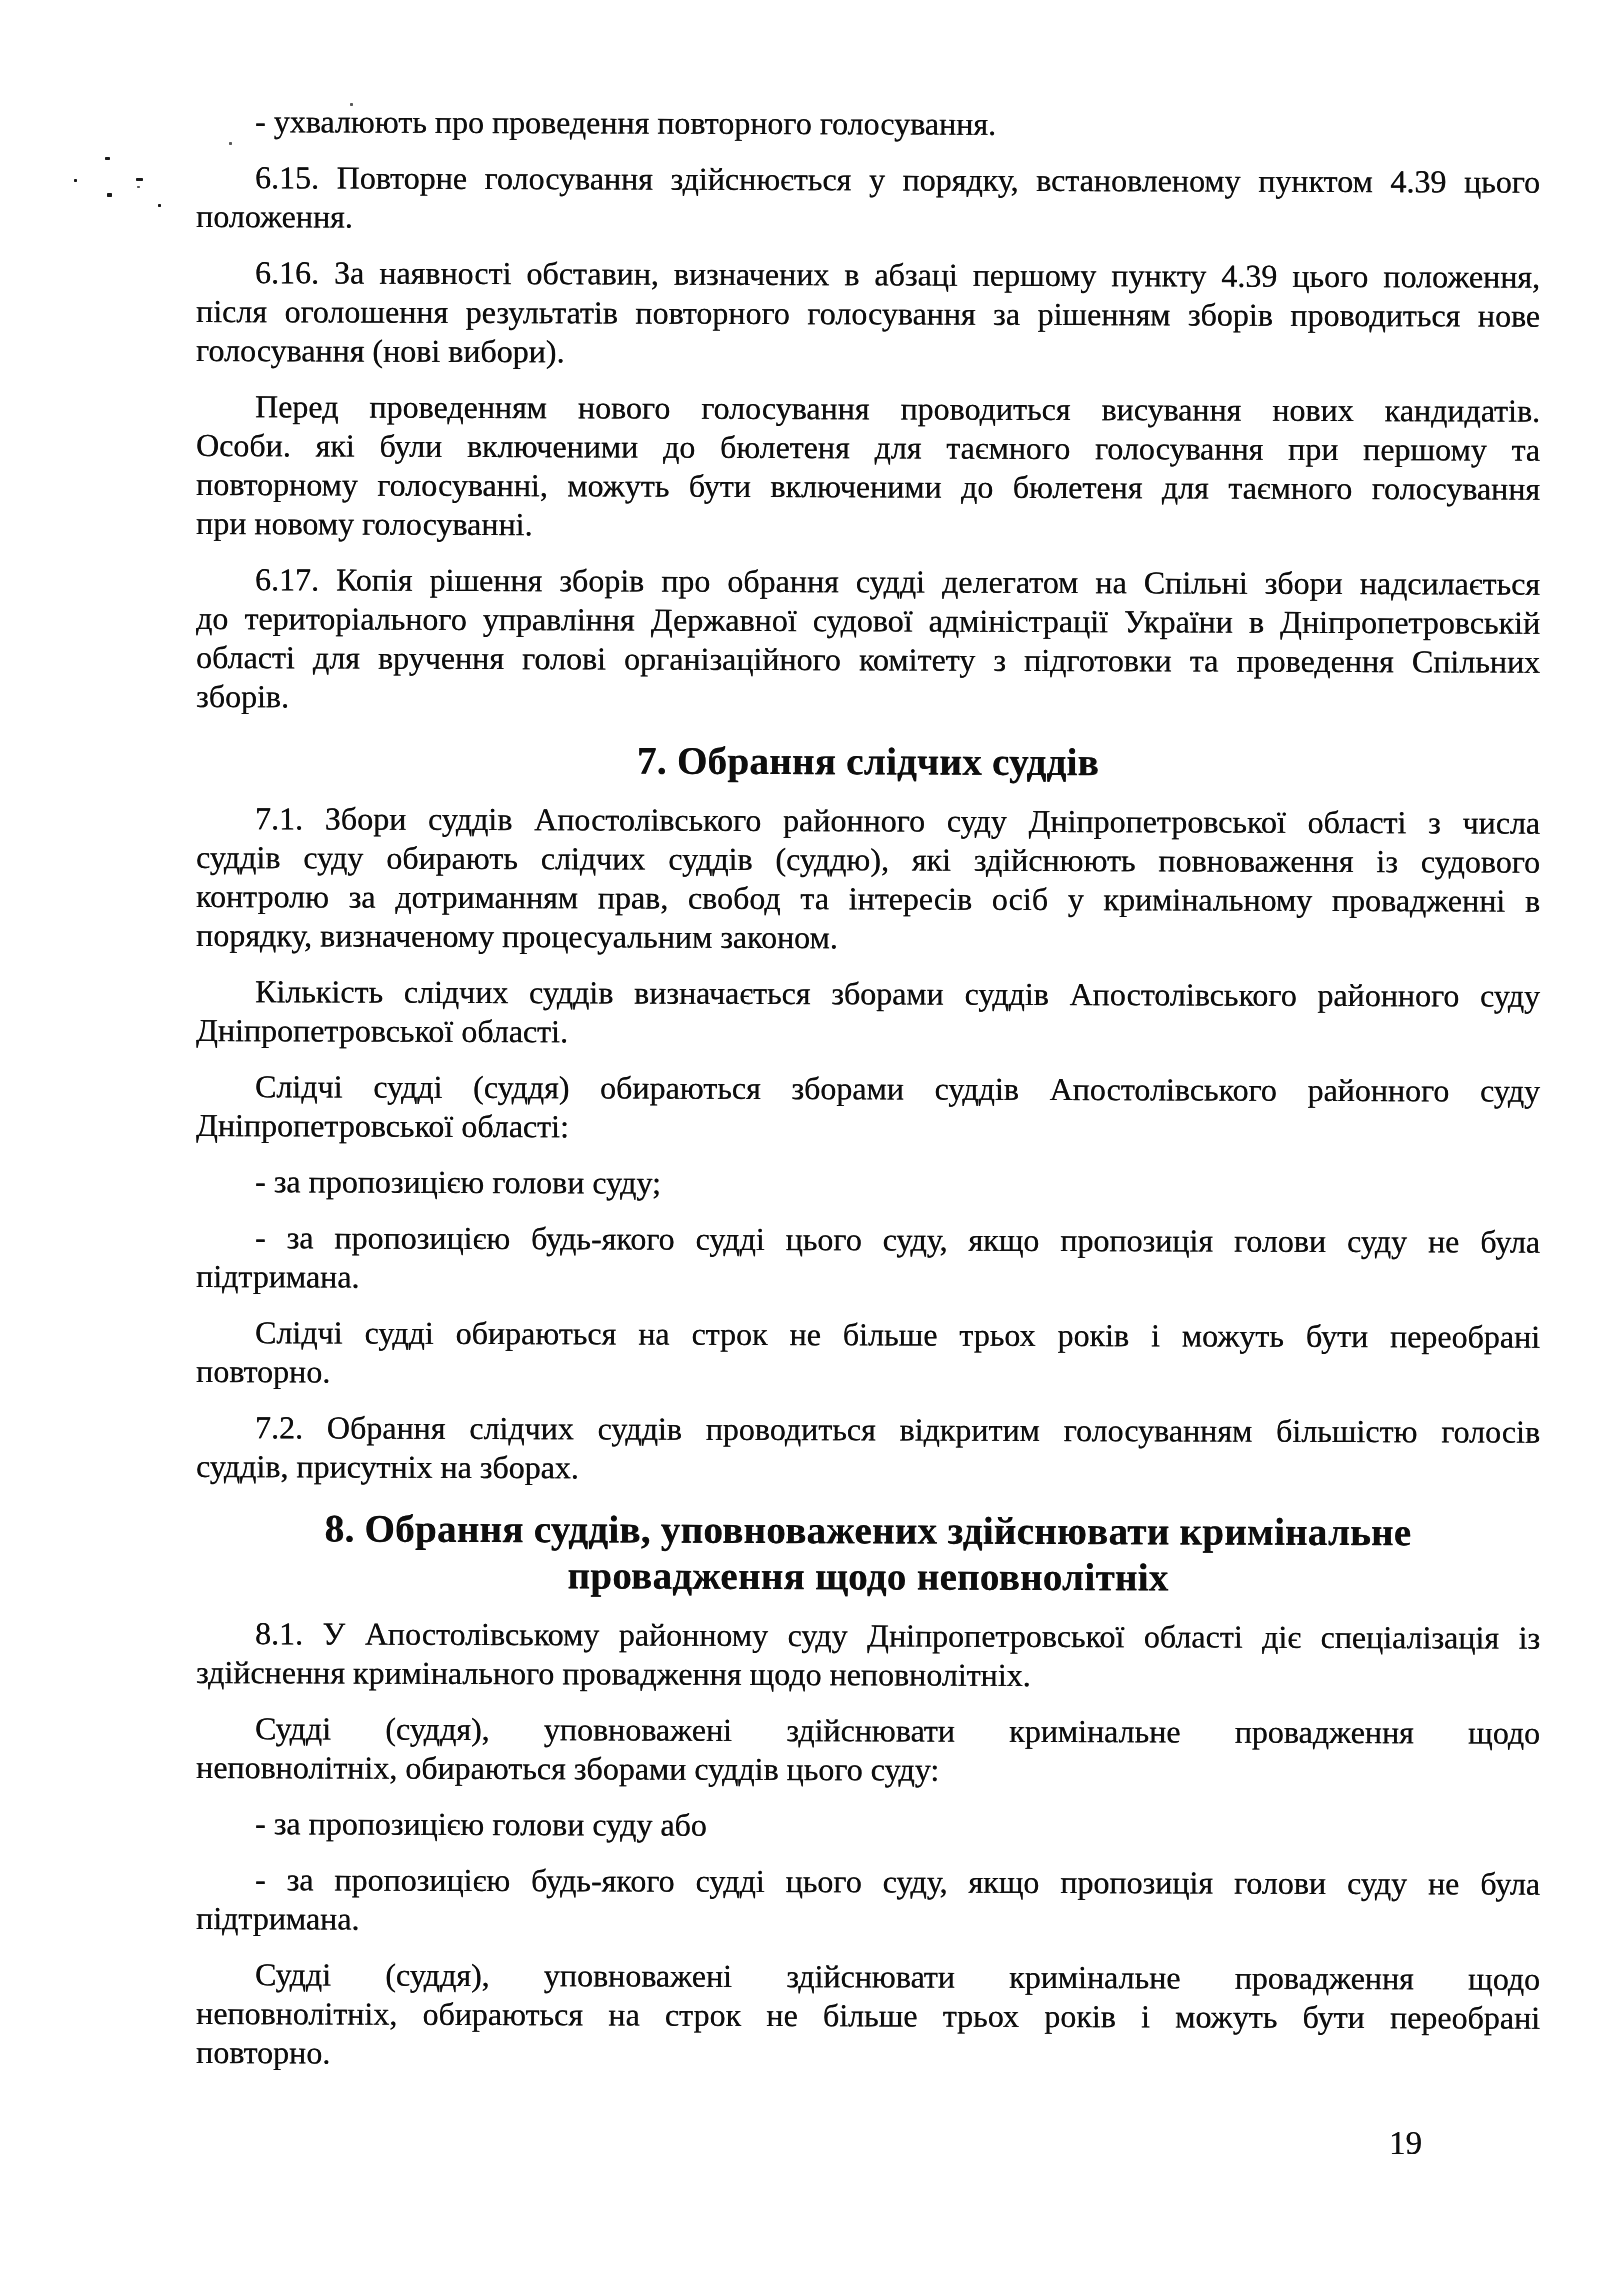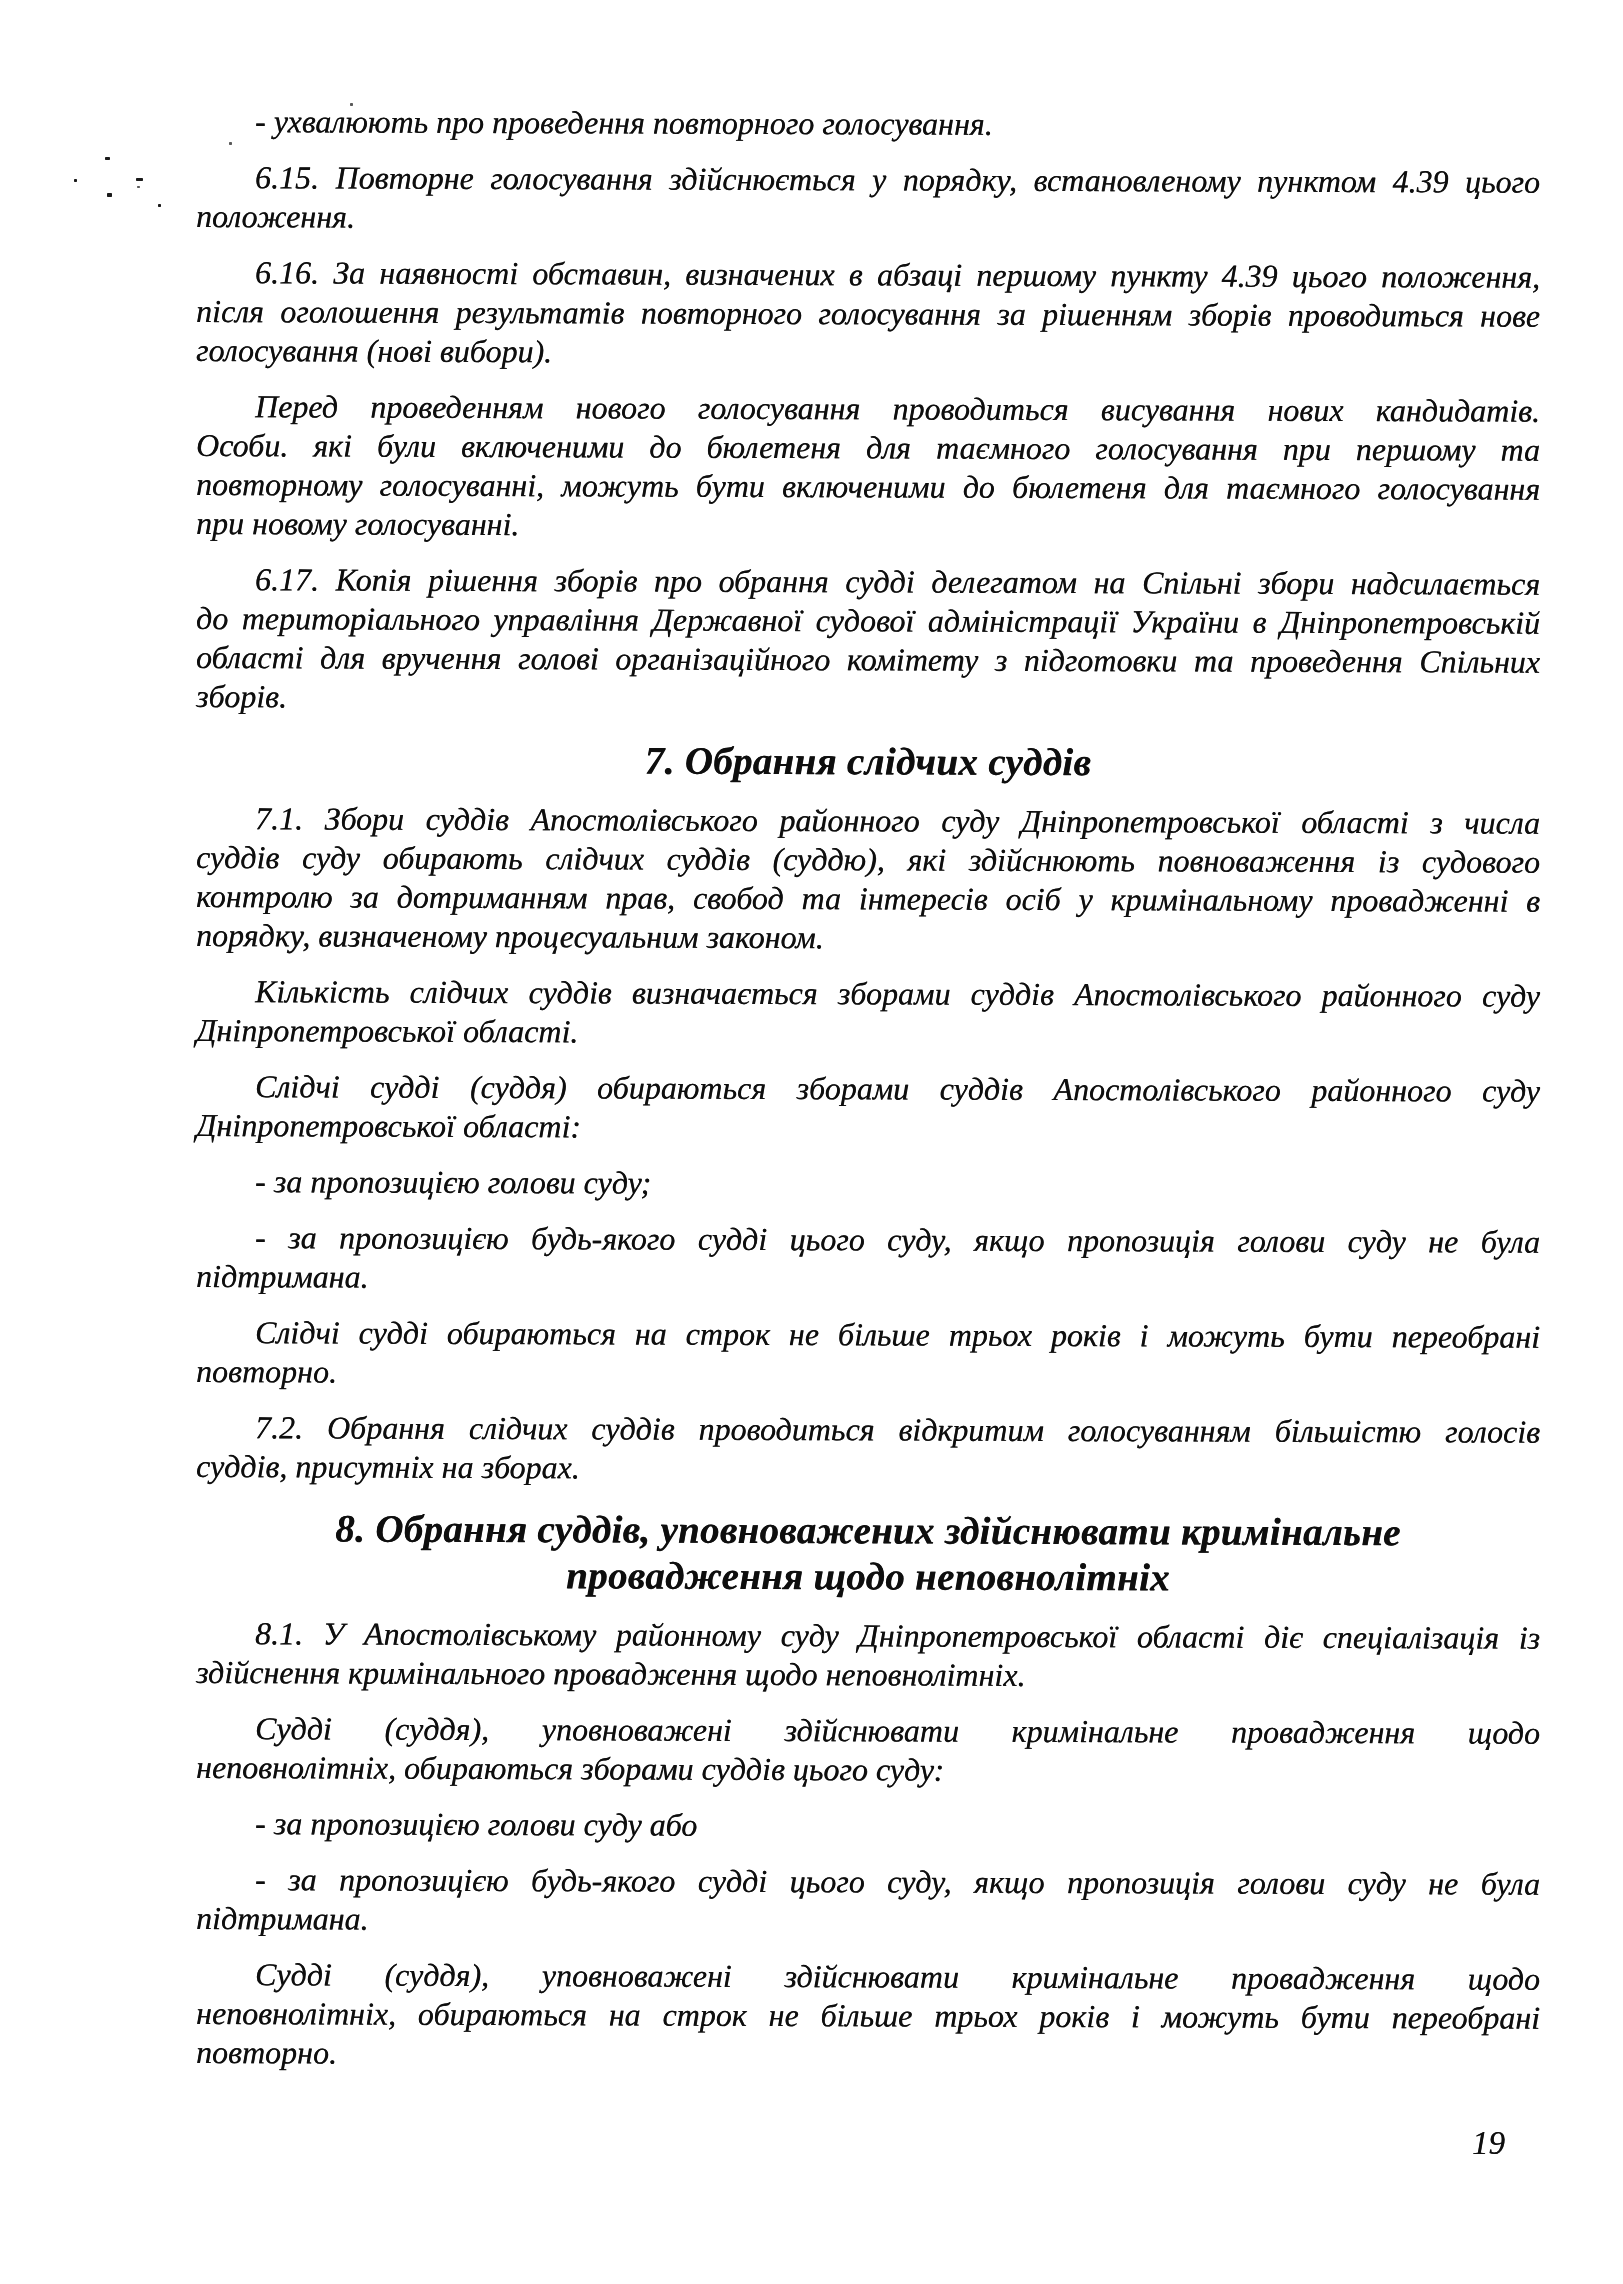--- a/index.html
+++ b/index.html
@@ -13,21 +13,20 @@
     height: 2284px;
     position: relative;
     font-family: "Liberation Serif", "DejaVu Serif", serif;
     color: #0e0e0e;
     overflow: hidden;
   }
   .page {
     position: absolute;
     inset: 0;
     background: #ffffff;
-    font-style: italic;
   }
   .content {
     position: absolute;
     left: 196px;
     top: 102px;
     width: 1344px;
     transform: skewY(0.2deg);
     transform-origin: 0 0;
     text-shadow: 0.3px 0.1px 0 rgba(0,0,0,0.85);
   }
@@ -51,21 +50,21 @@
     letter-spacing: 0.3px;
   }
   .heading .ln,
   .heading .ln-last {
     text-align: center;
     text-align-last: center;
     text-indent: 0;
   }
   .pagenum {
     position: absolute;
-    left: 1472px;
+    left: 1389px;
     top: 2126px;
     font-size: 33px;
     line-height: 34px;
     text-shadow: 0.3px 0.1px 0 rgba(0,0,0,0.85);
   }
   .sp {
     position: absolute;
     background: #1a1a1a;
     border-radius: 0.7px;
   }

